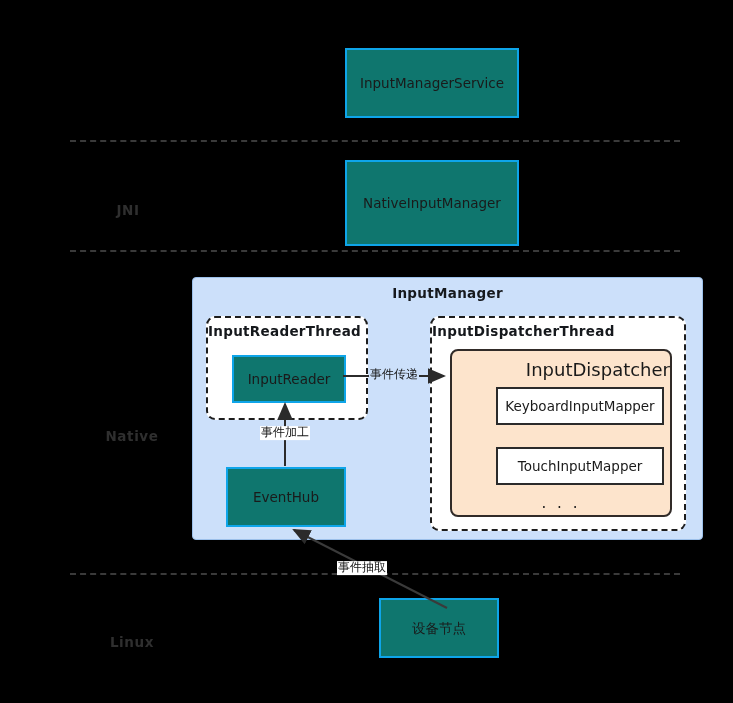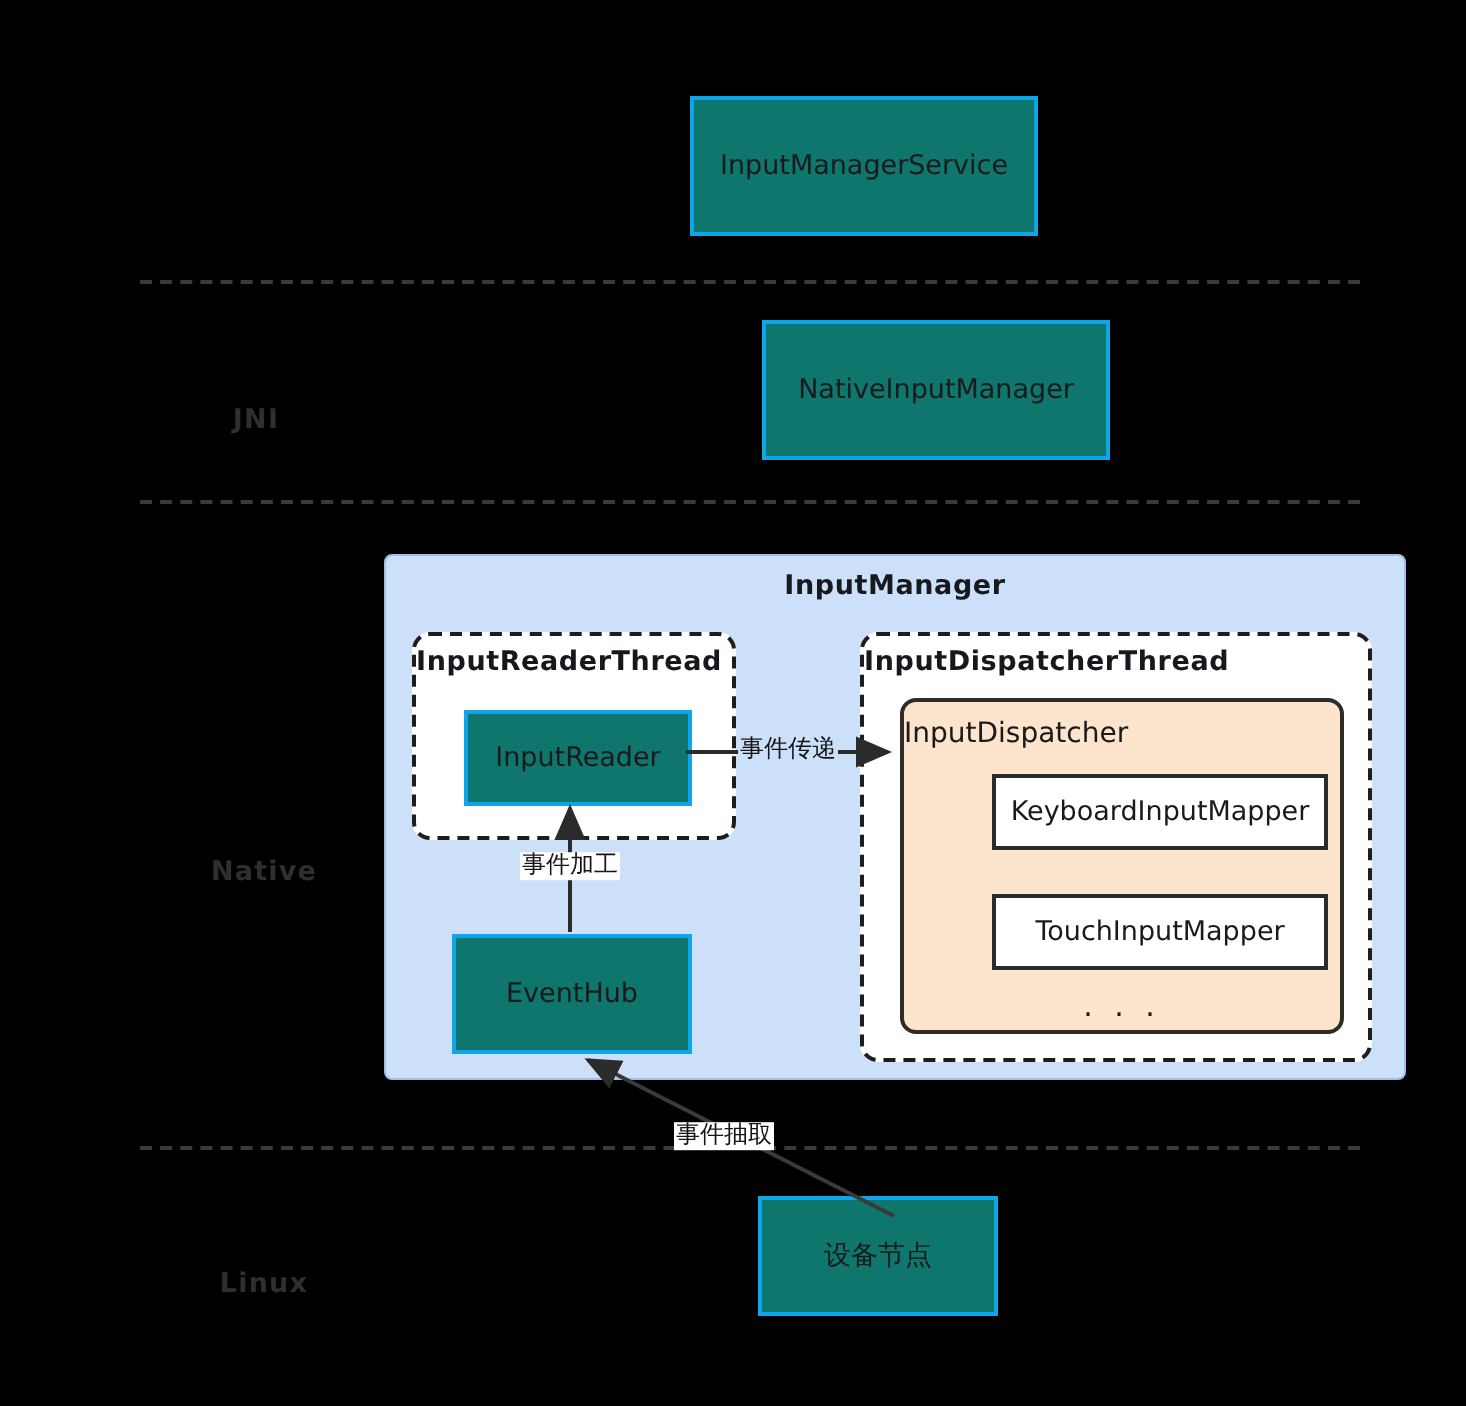--- a/index.html
+++ b/index.html
@@ -102,22 +102,22 @@
     box-sizing: border-box;
     background: #fde4cc;
     border: 2px solid #312b28;
     border-radius: 8px;
   }
   .dispatcher-title {
     position: absolute;
     top: 8px;
     left: 0;
     right: 0;
-    text-align: left;
-    font-size: 14px;
+    text-align: right;
+    font-size: 18px;
     color: #1a1a1a;
   }
   .ellipsis {
     position: absolute;
     left: 0;
     right: 0;
     text-align: center;
     font-size: 15px;
     letter-spacing: 3px;
     color: #1a1a1a;
@@ -156,21 +156,21 @@
   <div class="layer-label" style="left:132px; top:642px;">Linux</div>
 
   <div class="separator" style="top:140px;"></div>
   <div class="separator" style="top:250px;"></div>
   <div class="separator" style="top:573px;"></div>
 
   <div class="box box-orange" style="left:345px; top:48px; width:174px; height:70px;">
     <span>InputManagerService</span>
   </div>
 
-  <div class="box box-orange" style="left:345px; top:160px; width:174px; height:70px;margin-left:36px;">
+  <div class="box box-orange" style="left:345px; top:160px; width:174px; height:86px;">
     <span>NativeInputManager</span>
   </div>
 
   <div class="panel-blue" style="left:192px; top:277px; width:511px; height:263px;">
     <div class="panel-title">InputManager</div>
 
     <div class="thread-box" style="left:13px; top:38px; width:162px; height:104px;">
       <div class="thread-title">InputReaderThread</div>
       <div class="box box-orange" style="left:24px; top:37px; width:114px; height:48px;">
         <span>InputReader</span>

